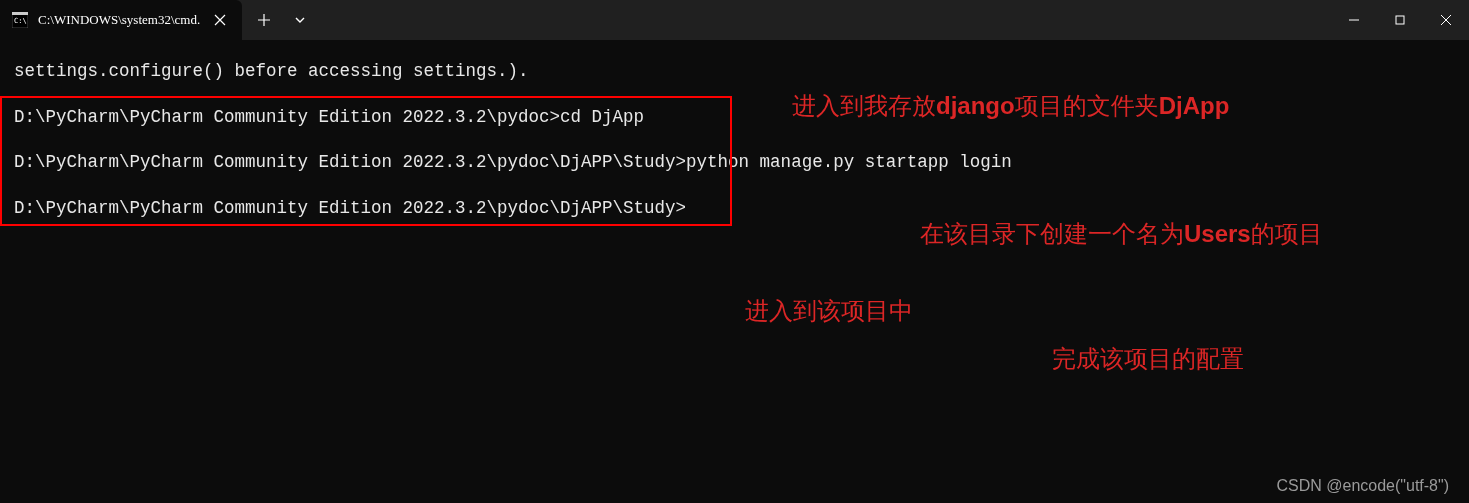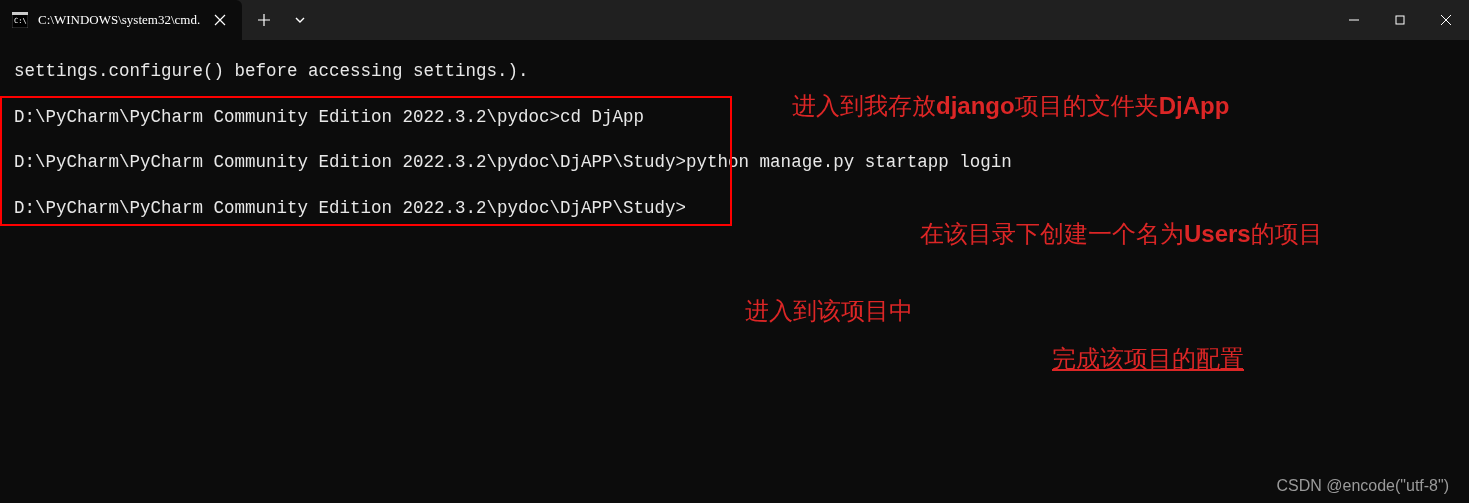--- a/index.html
+++ b/index.html
@@ -191,17 +191,17 @@
 </div>
 
 <div class="annotation" style="left:920px; top:218px;">
   <span>在该目录下创建一个名为</span><span class="bold">Users</span><span>的项目</span>
 </div>
 
 <div class="annotation" style="left:745px; top:295px;">
   <span>进入到该项目中</span>
 </div>
 
-<div class="annotation" style="left:1052px; top:343px;text-decoration:underline;">
+<div class="annotation" style="left:1052px; top:343px;">
   <span>完成该项目的配置</span>
 </div>
 
 <div class="watermark">CSDN @encode("utf-8")</div>
 
 </body></html>

